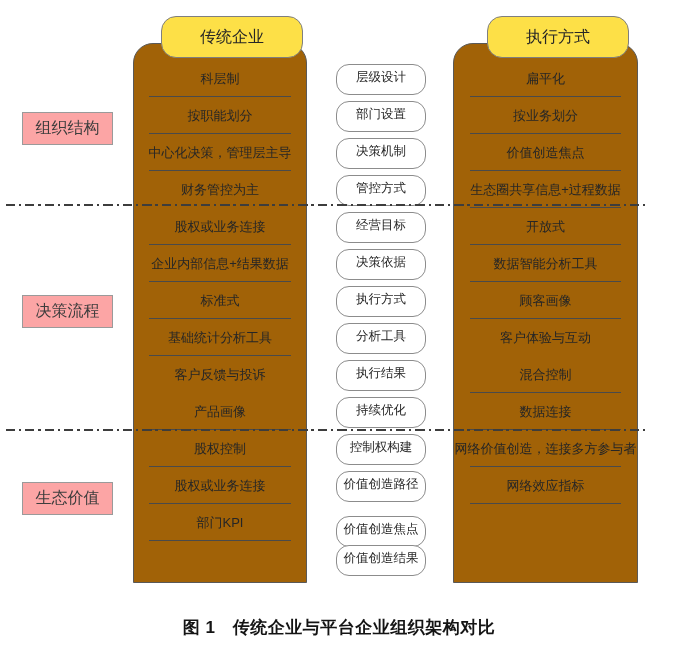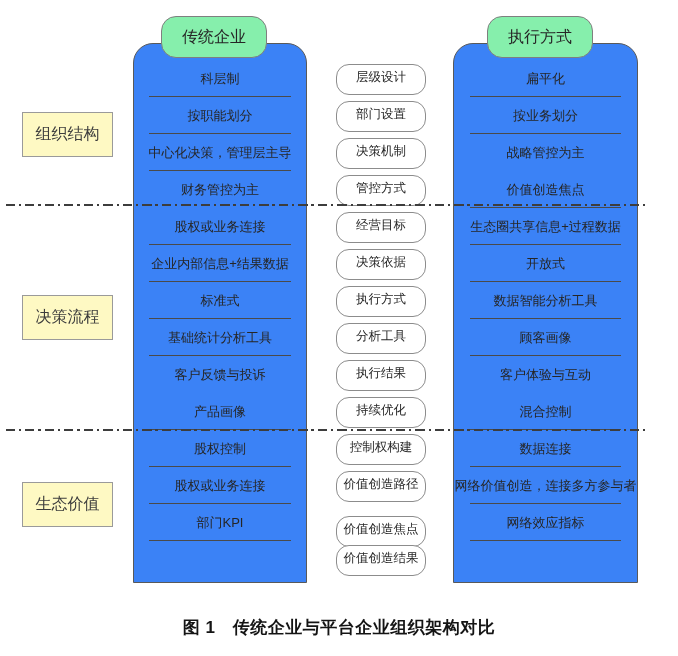--- a/index.html
+++ b/index.html
@@ -2,49 +2,49 @@
 <html><head>
 <meta charset="utf-8">
 <style>
   html,body{margin:0;padding:0;background:#ffffff;}
   body{font-family:"Liberation Sans","DejaVu Sans",sans-serif;}
   .canvas{position:relative;width:678px;height:656px;background:#ffffff;overflow:hidden;}
 
   .big-container{
     position:absolute;top:43px;height:540px;box-sizing:border-box;
     border:1.5px solid #595959;border-radius:20px 20px 0 0;
-    background:#3b82f6;padding-top:16px;z-index:1;
+    background:#a16207;padding-top:16px;z-index:1;
   }
   .row{
     height:37px;display:flex;align-items:center;justify-content:center;
     position:relative;font-size:13px;color:#262626;white-space:nowrap;
   }
   .row::after{
     content:'';position:absolute;left:9%;right:9%;bottom:0;
     border-bottom:1px solid #4a4a4a;
   }
   .row.no-line::after{display:none;}
 
   .pill-title{
-    position:absolute;top:16px;width:106px;height:42px;box-sizing:border-box;
-    line-height:40px;text-align:center;background:#86efac;
+    position:absolute;top:16px;width:142px;height:42px;box-sizing:border-box;
+    line-height:40px;text-align:center;background:#fde047;
     border:1.5px solid #7f7f7f;border-radius:15px;
     font-size:16px;color:#262626;z-index:5;white-space:nowrap;
   }
 
   .mid-pill{
     position:absolute;left:336px;width:90px;height:31px;box-sizing:border-box;
     line-height:24px;text-align:center;background:#ffffff;
     border:1.3px solid #8c8c8c;border-radius:13px;
     font-size:12.5px;color:#262626;z-index:2;white-space:nowrap;
   }
 
   .label-box{
-    position:absolute;left:22px;width:91px;height:45px;box-sizing:border-box;
-    border:1.2px solid #9a9a9a;background:#fef9c3;
+    position:absolute;left:22px;width:91px;height:33px;box-sizing:border-box;
+    border:1.2px solid #9a9a9a;background:#fca5a5;
     display:flex;align-items:center;justify-content:center;
     font-size:16px;color:#3d3d3d;z-index:2;
   }
 
   .dash-line{
     position:absolute;left:6px;width:640px;height:1.5px;z-index:4;
     background-image:repeating-linear-gradient(90deg,
       #3d3d3d 0px, #3d3d3d 9px,
       transparent 9px, transparent 13px,
       #3d3d3d 13px, #3d3d3d 15.5px,
@@ -77,21 +77,20 @@
       <div class="row no-line">客户反馈与投诉</div>
       <div class="row">产品画像</div>
       <div class="row">股权控制</div>
       <div class="row">股权或业务连接</div>
       <div class="row">部门KPI</div>
     </div>
 
   <div class="big-container" id="container-plat" style="left:453px;width:185px;">
       <div class="row">扁平化</div>
       <div class="row">按业务划分</div>
-      <div class="row no-line">战略管控为主</div>
       <div class="row">价值创造焦点</div>
       <div class="row">生态圈共享信息+过程数据</div>
       <div class="row">开放式</div>
       <div class="row">数据智能分析工具</div>
       <div class="row">顾客画像</div>
       <div class="row no-line">客户体验与互动</div>
       <div class="row">混合控制</div>
       <div class="row">数据连接</div>
       <div class="row">网络价值创造，连接多方参与者</div>
       <div class="row">网络效应指标</div>

